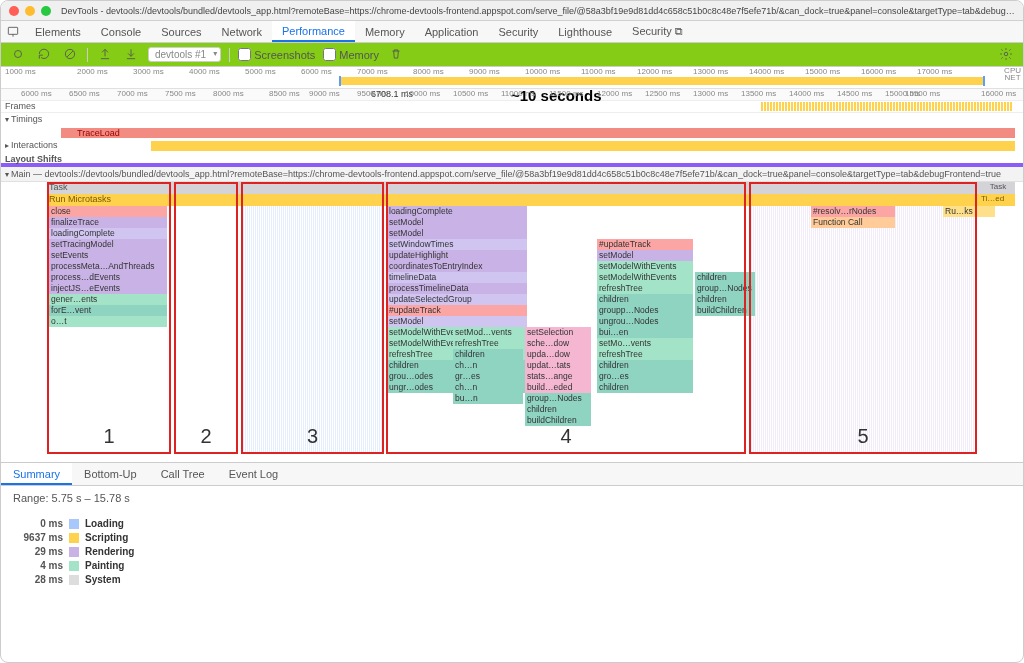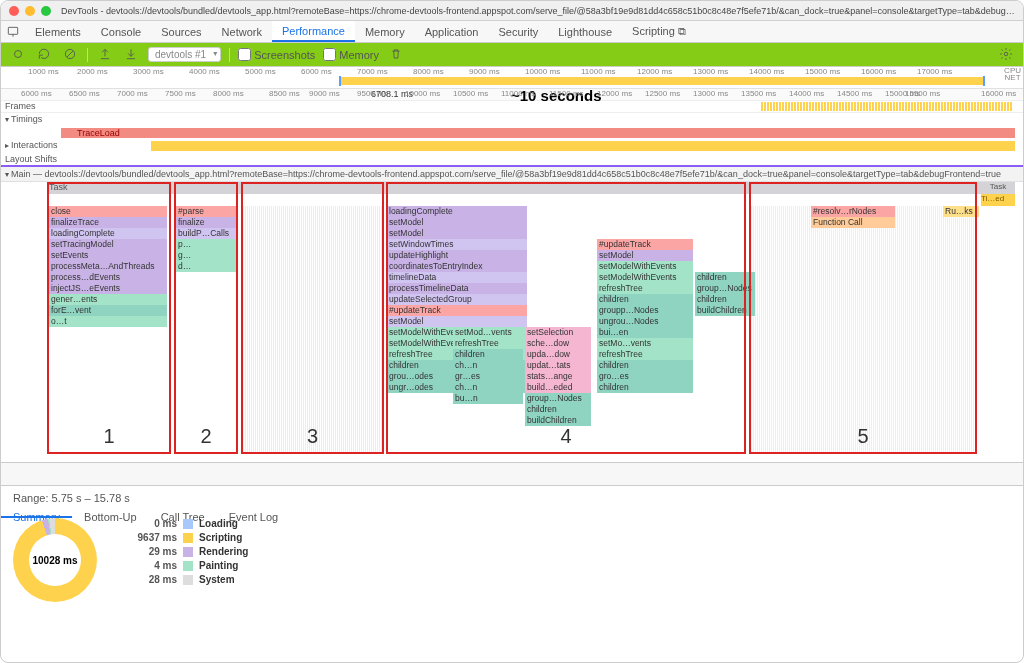--- a/index.html
+++ b/index.html
@@ -48,42 +48,42 @@
 .frames-row .bars{ position:absolute; left:760px; right:10px; top:1px; bottom:1px; background: repeating-linear-gradient(90deg,#ffd24d,#ffd24d 2px,#fff 2px,#fff 3px);}
 
 .timings-row { height:14px; display:flex; align-items:center; position:relative;}
 .timings-row .bar { position:absolute; left:60px; right:8px; top:1px; bottom:1px; background:#f28b82; font-size:9px; color:#900; padding-left:16px;}
 
 .interactions-row { height:14px; position:relative;}
 .interactions-row .bar { position:absolute; left:150px; right:8px; top:2px; bottom:2px; background:#ffd24d;}
 .interactions-row .lbl,.layoutshifts-row .lbl,.timings-row .lbl{ position:absolute; left:4px; top:1px; font-size:9px; color:#555;}
 .exp::before{ content:"▸"; margin-right:2px; font-size:8px;}
 .expd::before{ content:"▾"; margin-right:2px; font-size:8px;}
-.layoutshifts-row{ height:14px; position:relative; border-bottom:2px solid #8b5cf6;}
+.layoutshifts-row{ height:14px; position:relative; border-bottom:4px solid #8b5cf6;font-weight:bold;}
 
 
 .main-hdr { font-size:9px; color:#555; padding:2px 4px; background:#f3f3f3; border-bottom:1px solid #e0e0e0; white-space:nowrap; overflow:hidden; text-overflow:ellipsis;}
 .flame-area { position:relative; height:280px; background:#fff;}
 .task-row { position:absolute; top:0; left:46px; right:8px; height:12px; background:#d4d4d8; font-size:9px; color:#555; padding-left:2px;}
 .task-right { position:absolute; top:0; right:8px; width:34px; height:12px; background:#d4d4d8; font-size:8px; color:#555; text-align:center;}
 .microtask { position:absolute; top:12px; left:46px; right:40px; height:12px; background:#ffd24d; font-size:9px; color:#7a5900; padding-left:2px;}
 .microtask-right{ position:absolute; top:12px; right:8px; width:34px; height:12px; background:#ffd24d; font-size:8px; color:#7a5900; overflow:hidden;}
 
 .region { position:absolute; top:0; bottom:8px; border:2px solid #d22; }
 .region-num { position:absolute; bottom:4px; left:50%; transform:translateX(-50%); font-size:20px; font-weight:500; color:#333;}
 
 .col { position:absolute; top:24px;}
 .fcell { height:11px; font-size:8.5px; color:#333; padding:0 2px; white-space:nowrap; overflow:hidden; margin-bottom:0; display:block;}
 .c-blue{background:#fca5a5;} .c-purple{background:#c9b3e6;} .c-green{background:#a3e4c9;} .c-teal{background:#8fd4c1;} .c-yellow{background:#ffe08a;} .c-pink{background:#f4b6d0;} .c-orange{background:#ffcc99;} .c-lav{background:#d0c4f0;}
 
 .fade-bg { position:absolute; top:24px; bottom:8px; background: repeating-linear-gradient(90deg, rgba(168,199,250,0.3), rgba(168,199,250,0.3) 1px, rgba(255,255,255,0.3) 1px, rgba(255,255,255,0.3) 2px);}
 
 
 .btabs { height:24px; border-top:1px solid #ccc; border-bottom:1px solid #ccc; display:flex; font-size:11px; background:#f7f7f7;}
-.btabs .btab { padding:5px 12px; color:#555; cursor:pointer;margin-top:43px;}
+.btabs .btab { padding:5px 12px; color:#555; cursor:pointer;}
 .btabs .btab.active { color:#1a73e8; border-bottom:2px solid #1a73e8; background:#fff;}
 
 .summary { padding:8px 12px; display:flex; gap:30px;}
 .range { font-size:11px; color:#555; padding:6px 12px;}
 .donut-wrap { position:relative; width:84px; height:84px;}
 .donut { width:84px; height:84px; border-radius:50%; background: conic-gradient(#ffd24d 0 342deg, #c9b3e6 342deg 350deg, #a3e4c9 350deg 352deg, #ddd 352deg 360deg);}
 .donut-hole { position:absolute; top:16px; left:16px; width:52px; height:52px; border-radius:50%; background:#fff; display:flex; align-items:center; justify-content:center; font-size:10px; font-weight:600;}
 .legend { display:flex; flex-direction:column; gap:3px; font-size:10px; color:#333;font-weight:bold;}
 .lrow { display:flex; align-items:center; gap:6px;}
 .lrow .ms { width:50px; text-align:right; color:#555;}
@@ -114,21 +114,21 @@
 
 <div class="tab">Elements</div>
     <div class="tab">Console</div>
     <div class="tab">Sources</div>
     <div class="tab">Network</div>
     <div class="tab active">Performance</div>
     <div class="tab">Memory</div>
     <div class="tab">Application</div>
     <div class="tab">Security</div>
     <div class="tab">Lighthouse</div>
-    <div class="tab">Scripting ⧉</div>
+    <div class="tab">Security ⧉</div>
   </div>
 
 <div class="toolbar">
   <span class="btn"><svg class="icon" viewBox="0 0 24 24">
         <circle cx="12" cy="12" r="6"></circle>
       </svg></span>
   <span class="btn"><svg class="icon" viewBox="0 0 24 24">
         <path d="M4 12a8 8 0 1 1 3 6"></path>
         <path d="M4 20v-6h6"></path>
       </svg></span>
@@ -157,21 +157,21 @@
         <path d="M6 7h12M9 7V5h6v2M8 7l1 12h6l1-12"></path>
       </svg></span>
   <span class="btn gear"><svg class="icon" viewBox="0 0 24 24">
         <circle cx="12" cy="12" r="3"></circle>
         <path d="M12 2v3M12 19v3M4.2 4.2l2.1 2.1M17.7 17.7l2.1 2.1M2 12h3M19 12h3M4.2 19.8l2.1-2.1M17.7 6.3l2.1-2.1"></path>
       </svg></span>
 </div>
 
 <div class="overview">
   <div class="overview-ruler" id="ov-ruler">
-      <span style="left: 27px;">1000 ms</span>
+      <span style="left: 4px;">1000 ms</span>
       <span style="left: 76px;">2000 ms</span>
       <span style="left: 132px;">3000 ms</span>
       <span style="left: 188px;">4000 ms</span>
       <span style="left: 244px;">5000 ms</span>
       <span style="left: 300px;">6000 ms</span>
       <span style="left: 356px;">7000 ms</span>
       <span style="left: 412px;">8000 ms</span>
       <span style="left: 468px;">9000 ms</span>
       <span style="left: 524px;">10000 ms</span>
       <span style="left: 580px;">11000 ms</span>
@@ -233,20 +233,21 @@
 </div>
 <div class="layoutshifts-row">
   <span class="lbl">Layout Shifts</span>
 </div>
 
 <div class="main-hdr expd">Main — devtools://devtools/bundled/devtools_app.html?remoteBase=https://chrome-devtools-frontend.appspot.com/serve_file/@58a3bf19e9d81dd4c658c51b0c8c48e7f5efe71b/&amp;can_dock=true&amp;panel=console&amp;targetType=tab&amp;debugFrontend=true</div>
 
 <div class="flame-area">
   <div class="task-row">Task</div>
   <div class="task-right">Task</div>
+  <div class="microtask">Run Microtasks</div>
   <div class="microtask-right">
     <span>Ti…ed</span>
   </div>
 
   <div class="fade-bg" style="left:242px; width:140px;"></div>
   <div class="fade-bg" style="left:748px; width:226px; background:repeating-linear-gradient(90deg, rgba(201,179,230,0.25), rgba(201,179,230,0.25) 1px, rgba(255,255,255,0.25) 1px, rgba(255,255,255,0.25) 2px);"></div>
 
   <div class="col" id="col1" style="left:48px; width:118px;">
       <span class="fcell c-blue">close</span>
       <span class="fcell c-purple">finalizeTrace</span>
@@ -254,28 +255,20 @@
       <span class="fcell c-purple">setTracingModel</span>
       <span class="fcell c-purple">setEvents</span>
       <span class="fcell c-purple">processMeta…AndThreads</span>
       <span class="fcell c-purple">process…dEvents</span>
       <span class="fcell c-purple">injectJS…eEvents</span>
       <span class="fcell c-green">gener…ents</span>
       <span class="fcell c-teal">forE…vent</span>
       <span class="fcell c-green">o…t</span>
     </div>
 
-  <div class="col" id="col2" style="left:175px; width:60px;">
-      <span class="fcell c-blue">#parse</span>
-      <span class="fcell c-purple">finalize</span>
-      <span class="fcell c-lav">buildP…Calls</span>
-      <span class="fcell c-green">p…</span>
-      <span class="fcell c-green">g…</span>
-      <span class="fcell c-green">d…</span>
-    </div>
 
   <div class="col" id="col4l" style="left:386px; width:140px;">
       <span class="fcell c-purple">loadingComplete</span>
       <span class="fcell c-purple">setModel</span>
       <span class="fcell c-purple">setModel</span>
       <span class="fcell c-lav">setWindowTimes</span>
       <span class="fcell c-purple">updateHighlight</span>
       <span class="fcell c-purple">coordinatesToEntryIndex</span>
       <span class="fcell c-lav">timelineData</span>
       <span class="fcell c-purple">processTimelineData</span>
@@ -334,21 +327,21 @@
       <span class="fcell c-teal">group…Nodes</span>
       <span class="fcell c-teal">children</span>
       <span class="fcell c-teal">buildChildren</span>
     </div>
 
   <div class="col" id="col5" style="left:810px; width:84px;">
       <span class="fcell c-blue">#resolv…rNodes</span>
       <span class="fcell c-orange">Function Call</span>
     </div>
 
-  <div class="col" style="left:942px; width:36px;">
+  <div class="col" style="left:942px; width:52px;">
      <span class="fcell c-yellow">Ru…ks</span>
   </div>
 
   <div class="region" style="left:46px; width:124px;">
       <div class="region-num">1</div>
     </div>
   <div class="region" style="left:173px; width:64px;">
       <div class="region-num">2</div>
     </div>
   <div class="region" style="left:240px; width:143px;">
@@ -364,24 +357,20 @@
 
 <div class="btabs" id="btabs">
     <div class="btab active">Summary</div>
     <div class="btab">Bottom-Up</div>
     <div class="btab">Call Tree</div>
     <div class="btab">Event Log</div>
   </div>
 <div class="range">Range: 5.75 s – 15.78 s</div>
 
 <div class="summary">
-  <div class="donut-wrap">
-    <div class="donut"></div>
-    <div class="donut-hole">10028 ms</div>
-  </div>
   <div class="legend" id="legend">
       <div class="lrow">
         <span class="ms">0 ms</span>
         <span class="sw load"></span>
         <span>Loading</span>
       </div>
       <div class="lrow">
         <span class="ms">9637 ms</span>
         <span class="sw script"></span>
         <span>Scripting</span>

